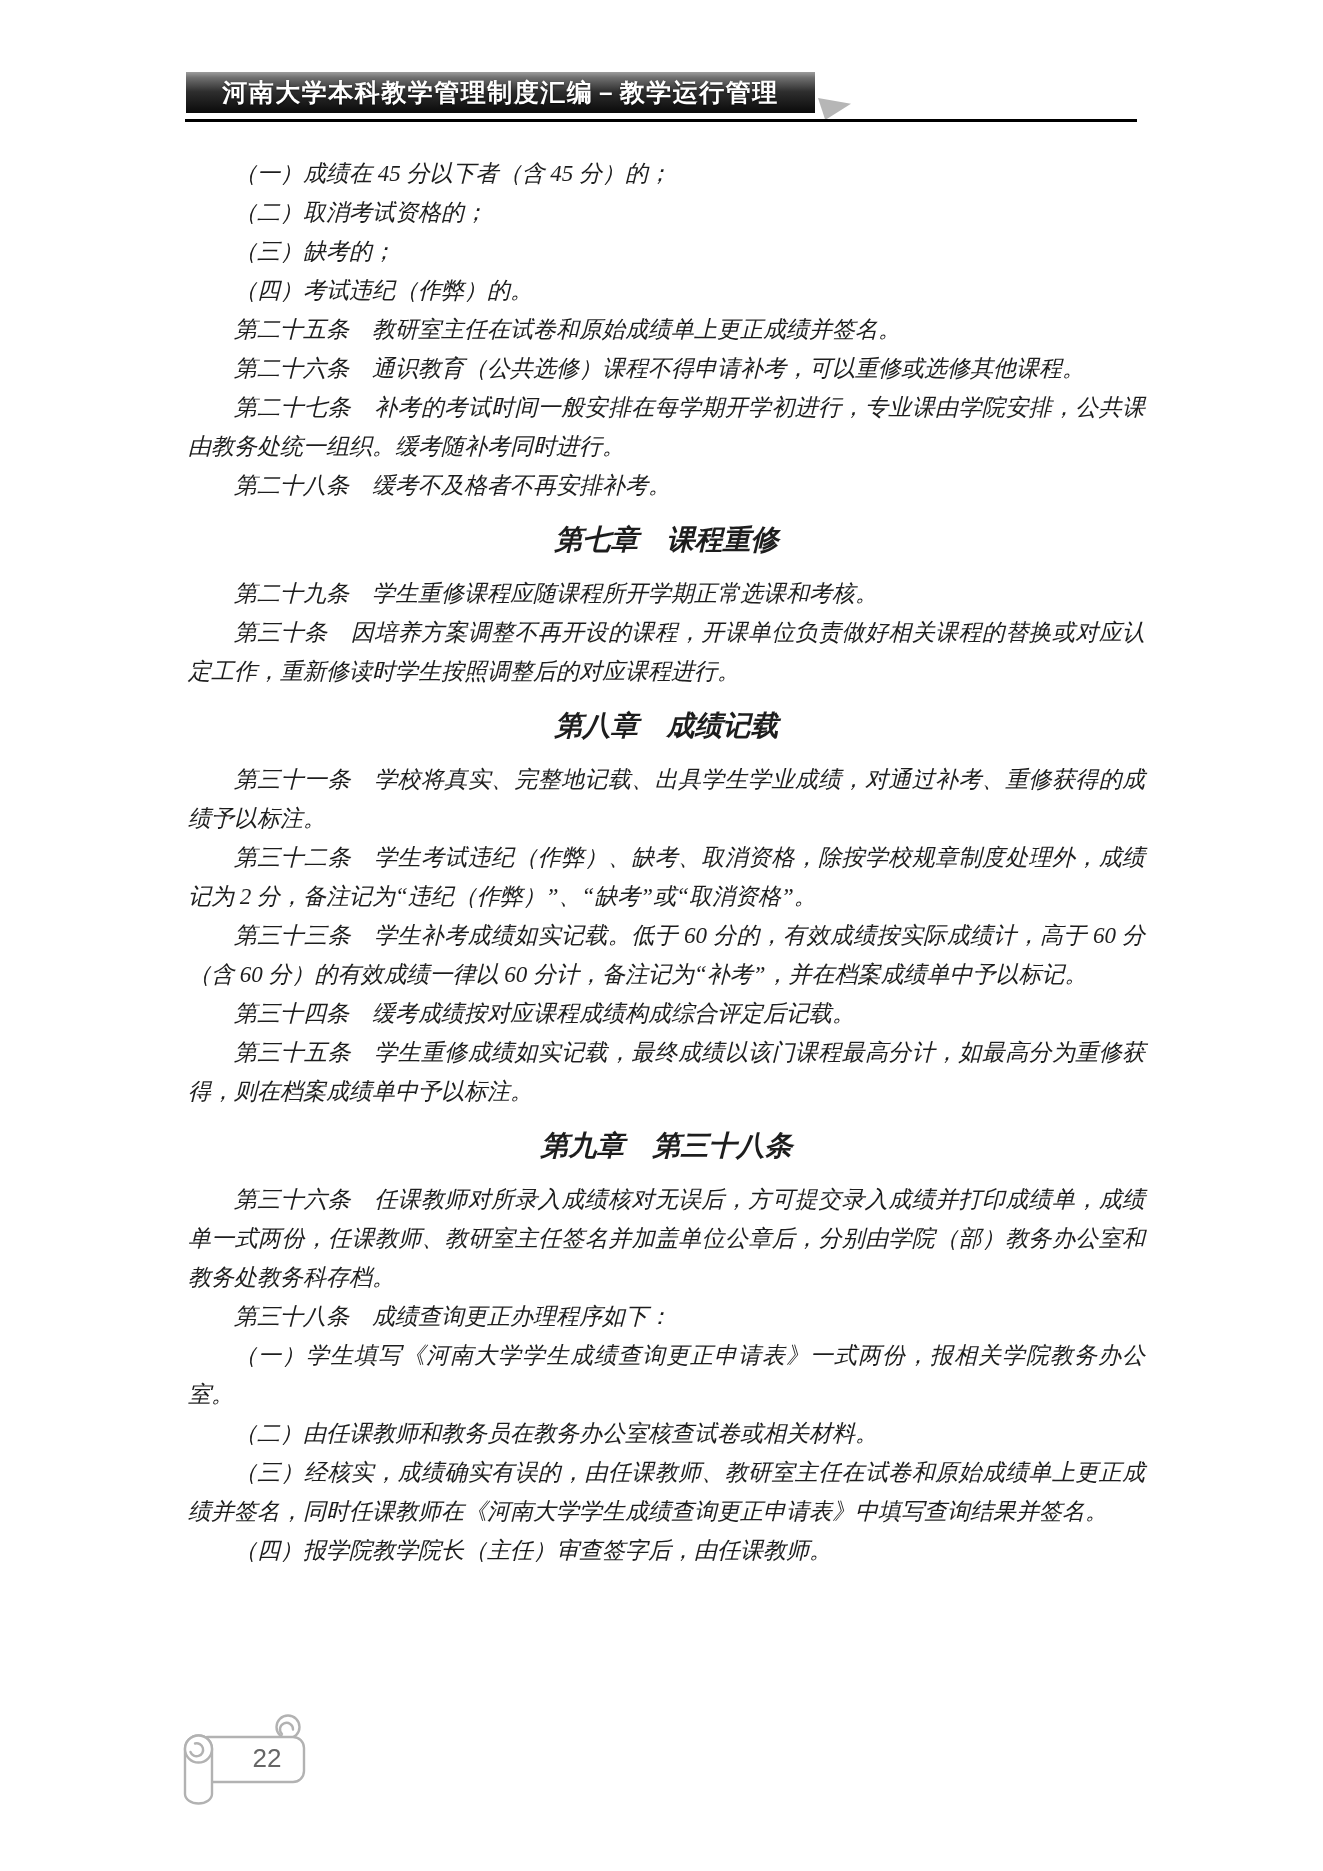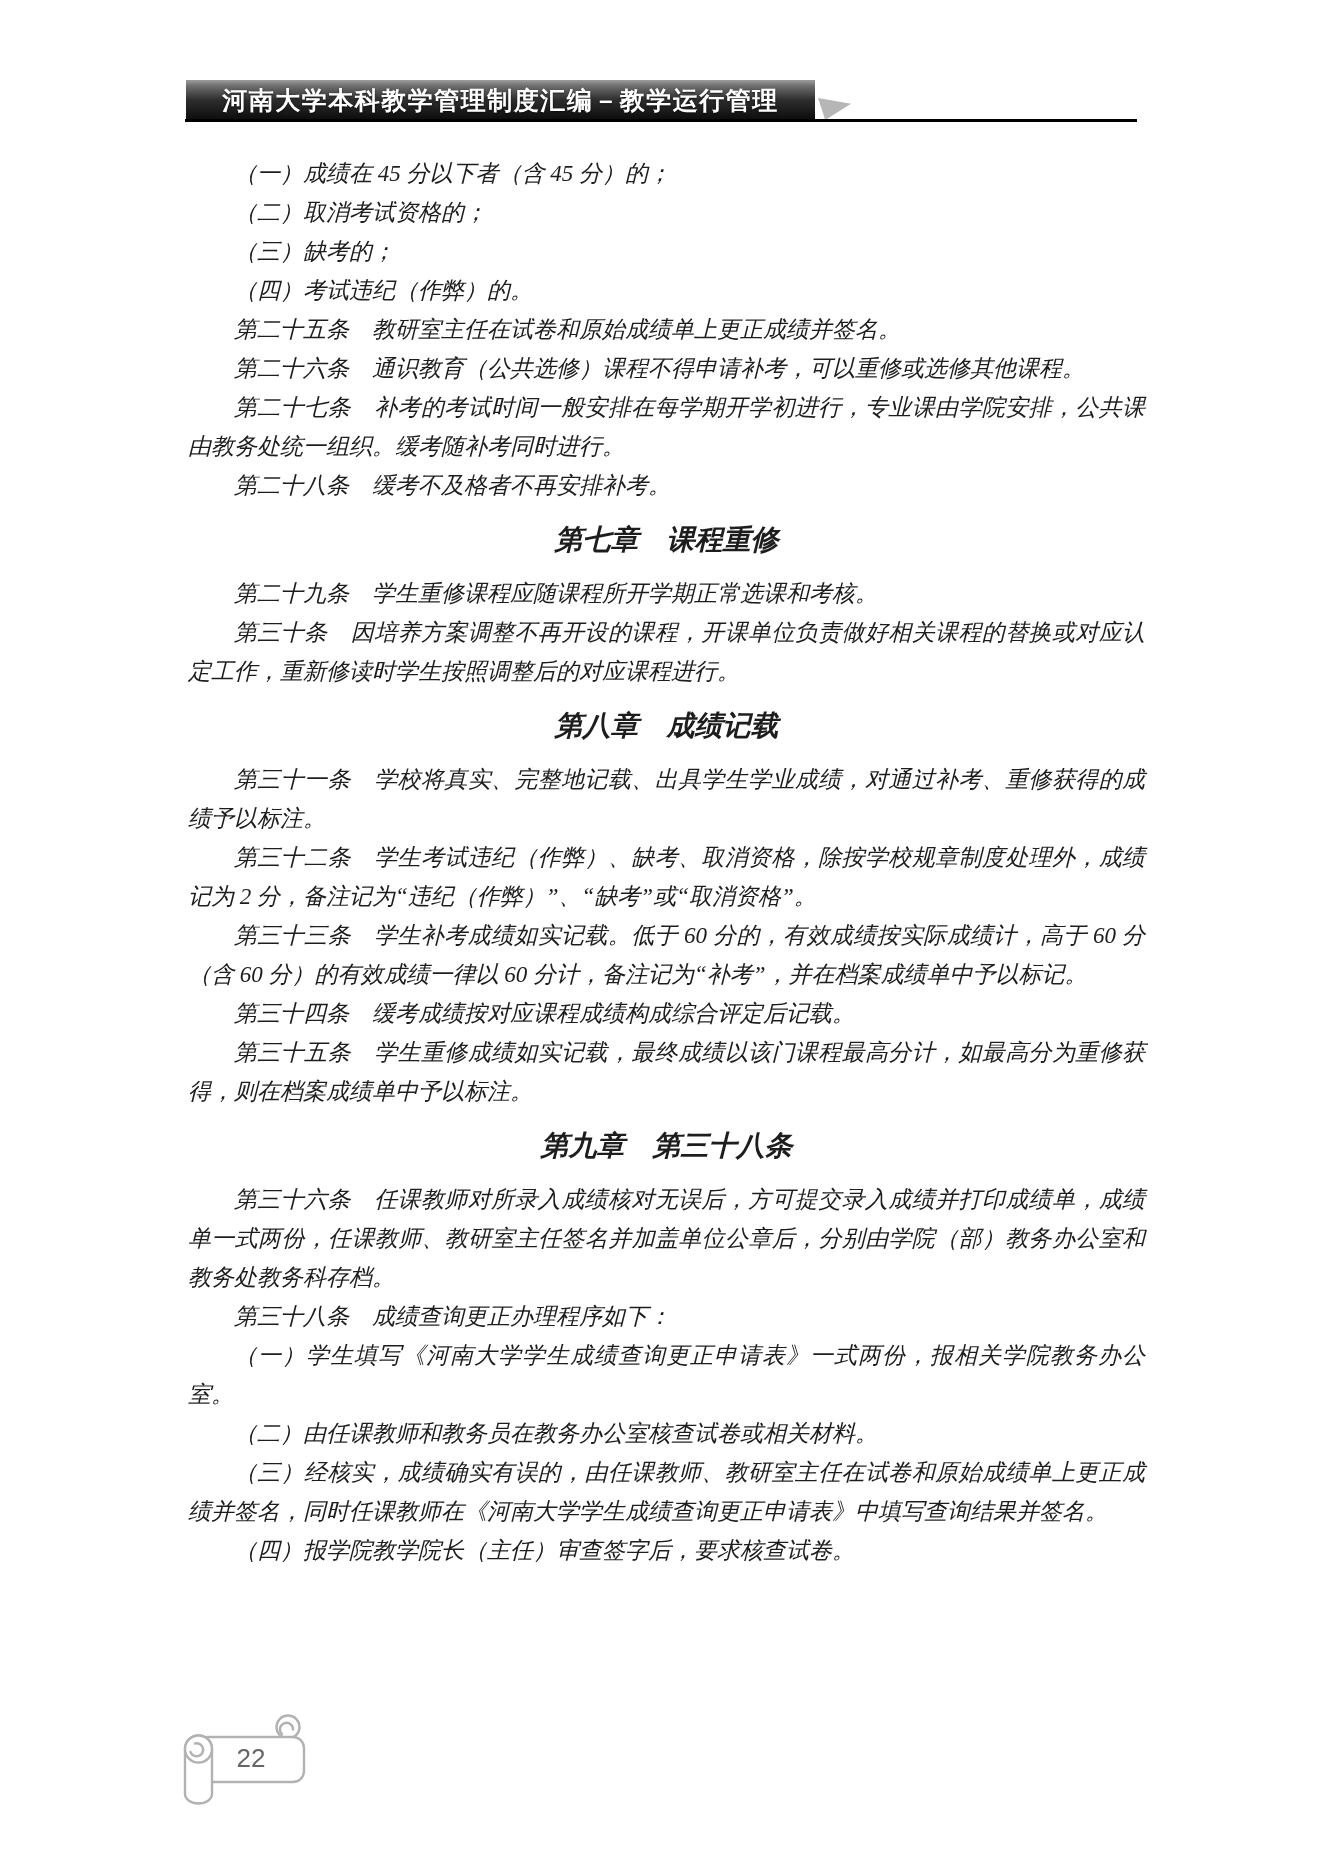--- a/index.html
+++ b/index.html
@@ -5,21 +5,21 @@
 <style>
   * { margin:0; padding:0; box-sizing:border-box; }
   html,body { background:#e8e8e8; }
   .page {
     position:relative; width:1323px; height:1871px; margin:0 auto;
     background:#ffffff; overflow:hidden;
     font-family:"Liberation Serif","DejaVu Serif",serif;
   }
   
   .banner {
-    position:absolute; left:186px; top:80px; width:629px; height:41px;
+    position:absolute; left:186px; top:72px; width:629px; height:41px;
     background:linear-gradient(180deg,#9d9d9d 0%,#6f6f6f 14%,#2e2e2e 48%,#0a0a0a 100%);
     display:flex; align-items:center; justify-content:center;
   }
   .banner-title {
     color:#ffffff; font-size:25px; font-weight:bold; letter-spacing:1.5px;
     white-space:nowrap; text-shadow:0 1px 2px rgba(0,0,0,0.65);
   }
   .header-arrow {
     position:absolute; left:818px; top:98px; width:33px; height:22px;
     background:#b6b6b6;
@@ -38,21 +38,21 @@
   }
   .para { text-indent:2em; }
   .chapter {
     text-indent:0; text-align:center; font-weight:bold; font-size:28px;
     margin:15px 0;
   }
   
   .footer { position:absolute; left:183px; top:1710px; width:128px; height:104px; }
   .footer svg { display:block; }
   .page-num {
-    position:absolute; left:15px; top:33px; width:106px;
+    position:absolute; left:31px; top:33px; width:106px;
     text-align:center; font-family:"Liberation Sans","DejaVu Sans",sans-serif;
     font-size:26px; color:#666666;
   }
 </style>
 </head>
 <body>
 
 <div class="page">
 
   <div class="banner">
@@ -78,21 +78,21 @@
     <p class="para">第三十二条　学生考试违纪（作弊）、缺考、取消资格，除按学校规章制度处理外，成绩记为 2 分，备注记为“违纪（作弊）”、“缺考”或“取消资格”。</p>
     <p class="para">第三十三条　学生补考成绩如实记载。低于 60 分的，有效成绩按实际成绩计，高于 60 分（含 60 分）的有效成绩一律以 60 分计，备注记为“补考”，并在档案成绩单中予以标记。</p>
     <p class="para">第三十四条　缓考成绩按对应课程成绩构成综合评定后记载。</p>
     <p class="para">第三十五条　学生重修成绩如实记载，最终成绩以该门课程最高分计，如最高分为重修获得，则在档案成绩单中予以标注。</p>
     <p class="chapter">第九章　第三十八条</p>
     <p class="para">第三十六条　任课教师对所录入成绩核对无误后，方可提交录入成绩并打印成绩单，成绩单一式两份，任课教师、教研室主任签名并加盖单位公章后，分别由学院（部）教务办公室和教务处教务科存档。</p>
     <p class="para">第三十八条　成绩查询更正办理程序如下：</p>
     <p class="para">（一）学生填写《河南大学学生成绩查询更正申请表》一式两份，报相关学院教务办公室。</p>
     <p class="para">（二）由任课教师和教务员在教务办公室核查试卷或相关材料。</p>
     <p class="para">（三）经核实，成绩确实有误的，由任课教师、教研室主任在试卷和原始成绩单上更正成绩并签名，同时任课教师在《河南大学学生成绩查询更正申请表》中填写查询结果并签名。</p>
-    <p class="para">（四）报学院教学院长（主任）审查签字后，要求核查试卷。</p>
+    <p class="para">（四）报学院教学院长（主任）审查签字后，由任课教师。</p>
   </div>
 
   <div class="footer">
     <svg width="128" height="104" viewBox="0 0 128 104">
       <g fill="#ffffff" stroke="#b2b2b2" stroke-width="2.4" stroke-linecap="round">
 
         <circle cx="105" cy="17" r="11.5"></circle>
         <path d="M99 24 a6.5 6.5 0 1 1 11 -4.5" fill="none"></path>
 
         <rect x="14" y="27" width="107" height="45" rx="11"></rect>

